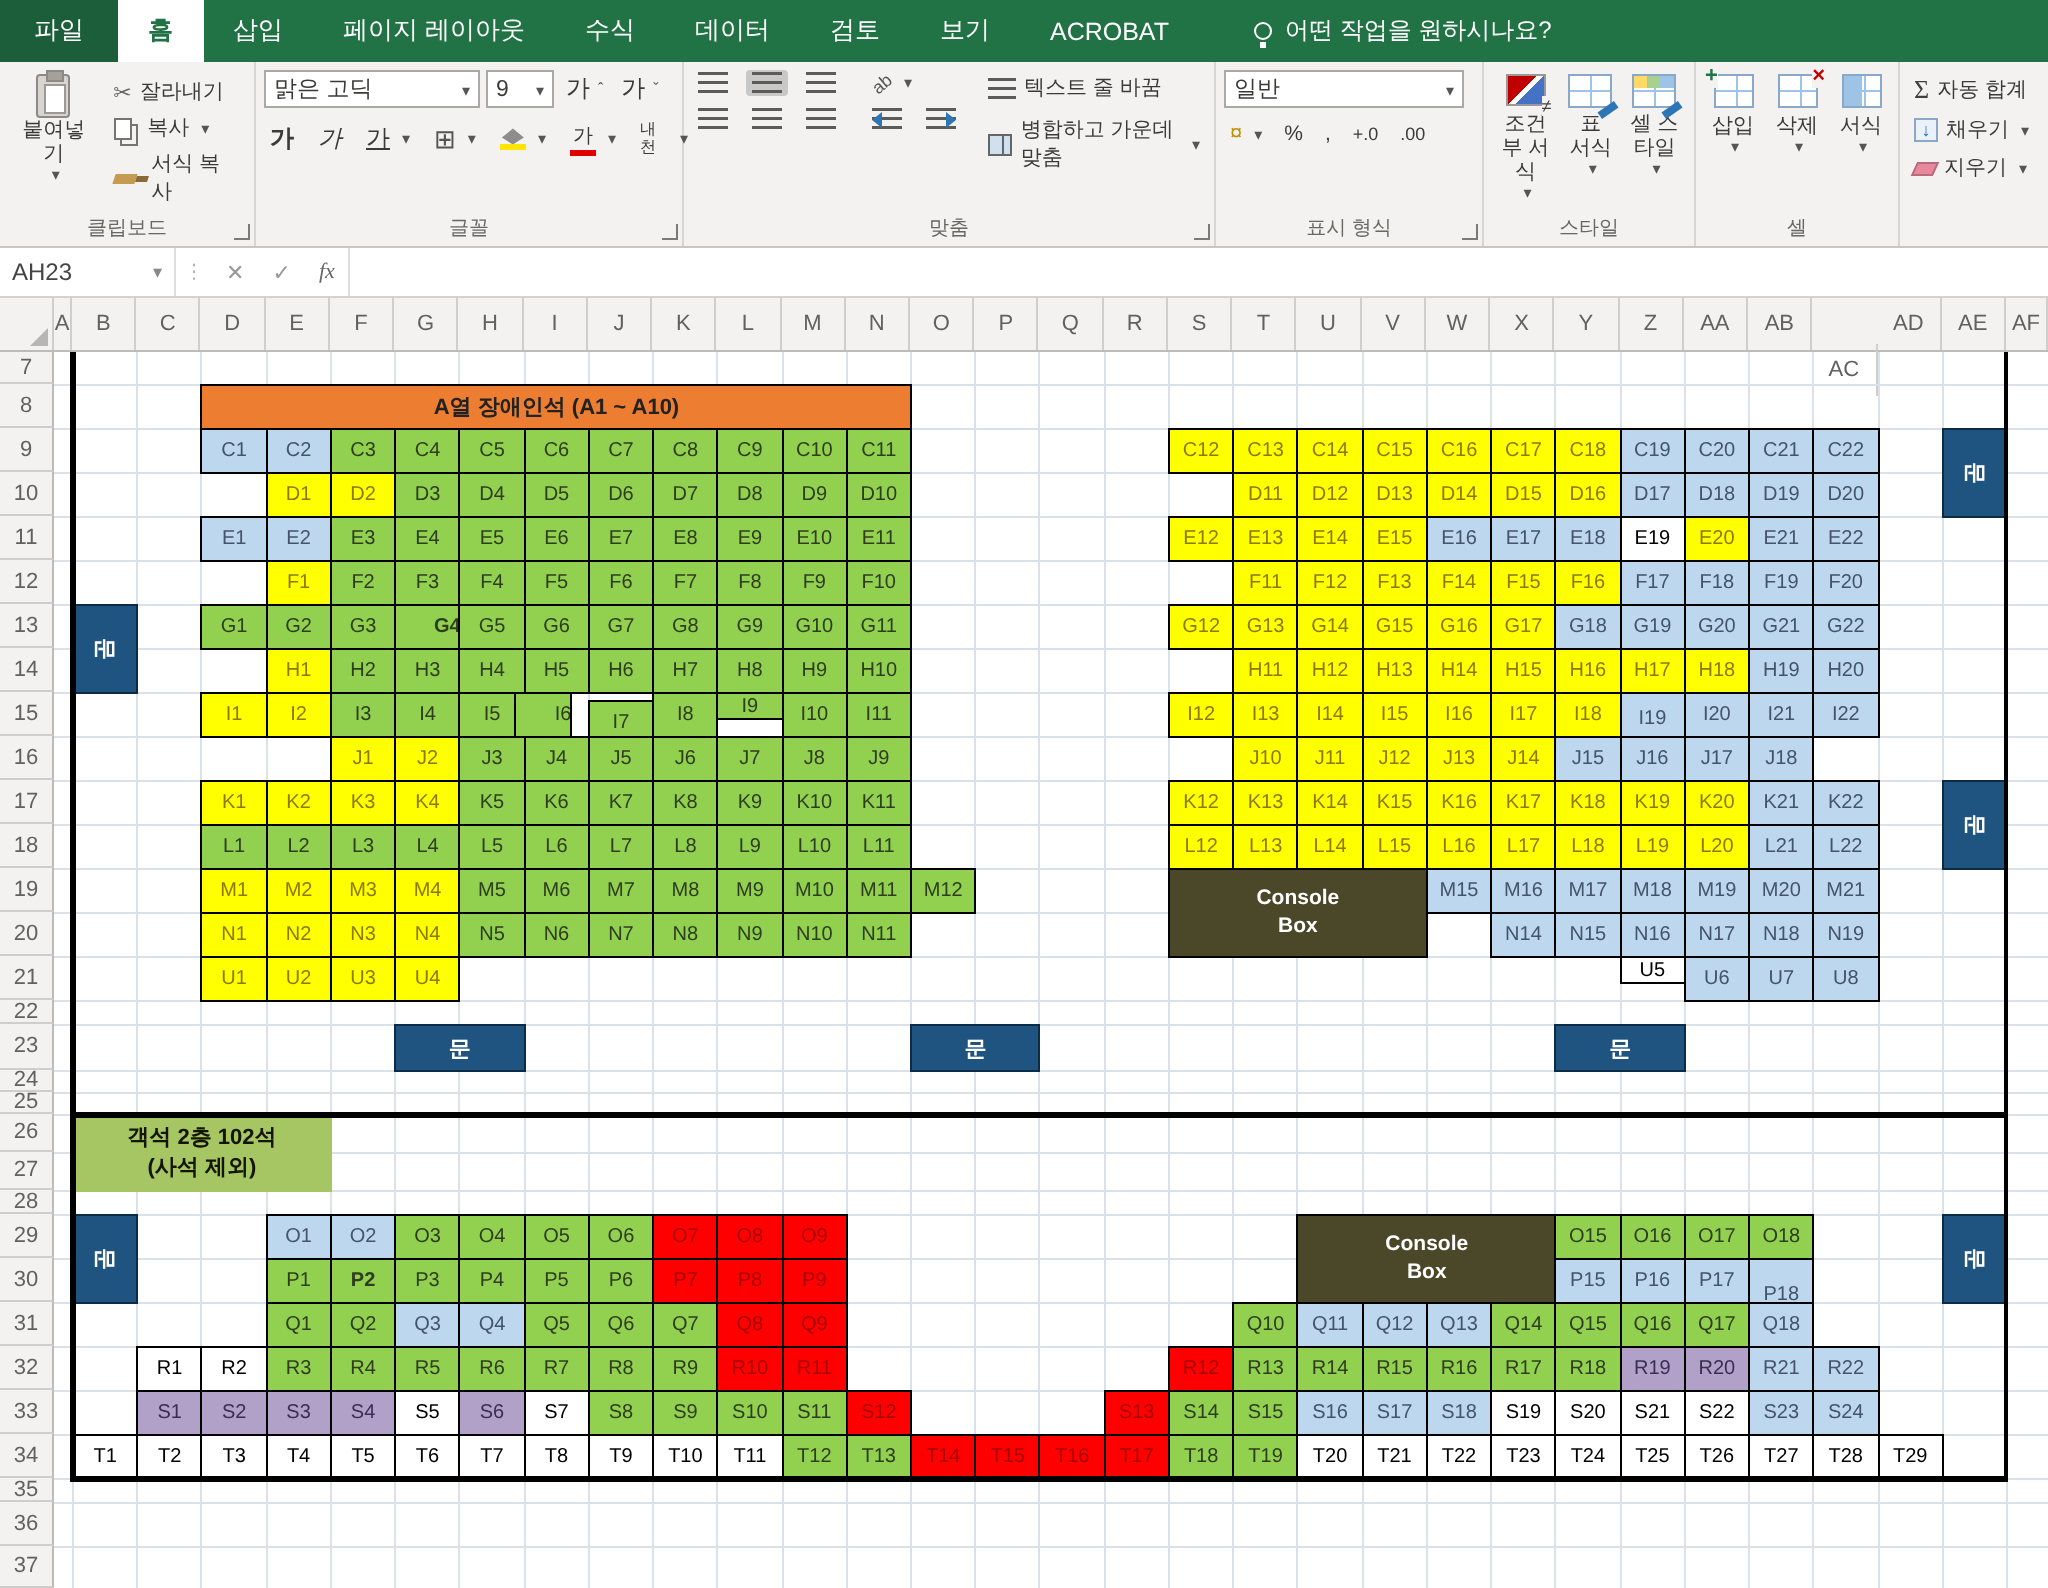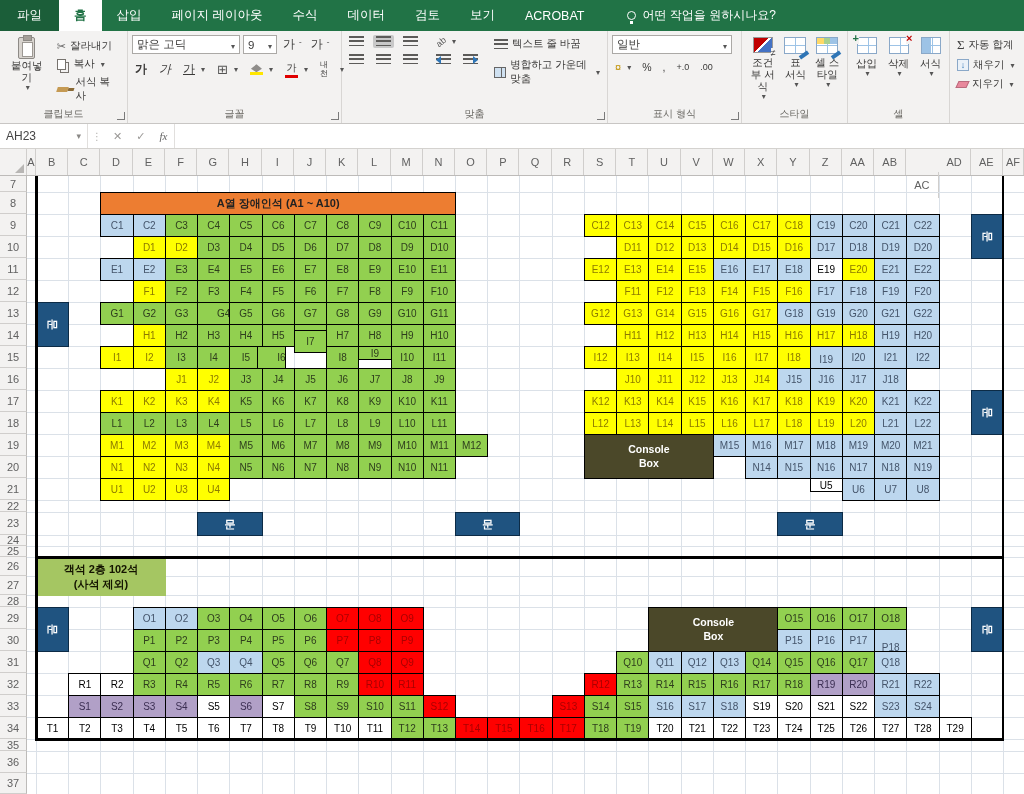--- a/index.html
+++ b/index.html
@@ -627,21 +627,21 @@
     <div class="seat st-y" style="left: 712.893px; top: 280px; width: 33.233px; height: 23px;">F14</div>
     <div class="seat st-y" style="left: 745.126px; top: 280px; width: 33.233px; height: 23px;">F15</div>
     <div class="seat st-y" style="left: 777.359px; top: 280px; width: 33.233px; height: 23px;">F16</div>
     <div class="seat st-b" style="left: 809.592px; top: 280px; width: 33.233px; height: 23px;">F17</div>
     <div class="seat st-b" style="left: 841.825px; top: 280px; width: 33.233px; height: 23px;">F18</div>
     <div class="seat st-b" style="left: 874.058px; top: 280px; width: 33.233px; height: 23px;">F19</div>
     <div class="seat st-b" style="left: 906.291px; top: 280px; width: 33.233px; height: 23px;">F20</div>
     <div class="seat st-g" style="left: 100.466px; top: 302px; width: 33.233px; height: 23px;">G1</div>
     <div class="seat st-g" style="left: 132.699px; top: 302px; width: 33.233px; height: 23px;">G2</div>
     <div class="seat st-g" style="left: 164.932px; top: 302px; width: 33.233px; height: 23px;">G3</div>
-    <div class="seat st-g" style="left: 197.165px; top: 302px; width: 53px; height: 23px;">G4</div>
+    <div class="seat st-g" style="left: 197.165px; top: 302px; width: 53px; height: 23px; font-weight: bold;">G4</div>
     <div class="seat st-g" style="left: 229.398px; top: 302px; width: 33.233px; height: 23px;">G5</div>
     <div class="seat st-g" style="left: 261.631px; top: 302px; width: 33.233px; height: 23px;">G6</div>
     <div class="seat st-g" style="left: 293.864px; top: 302px; width: 33.233px; height: 23px;">G7</div>
     <div class="seat st-g" style="left: 326.097px; top: 302px; width: 33.233px; height: 23px;">G8</div>
     <div class="seat st-g" style="left: 358.33px; top: 302px; width: 33.233px; height: 23px;">G9</div>
     <div class="seat st-g" style="left: 390.563px; top: 302px; width: 33.233px; height: 23px;">G10</div>
     <div class="seat st-g" style="left: 422.796px; top: 302px; width: 33.233px; height: 23px;">G11</div>
     <div class="seat st-y" style="left: 583.961px; top: 302px; width: 33.233px; height: 23px;">G12</div>
     <div class="seat st-y" style="left: 616.194px; top: 302px; width: 33.233px; height: 23px;">G13</div>
     <div class="seat st-y" style="left: 648.427px; top: 302px; width: 33.233px; height: 23px;">G14</div>
@@ -672,21 +672,21 @@
     <div class="seat st-y" style="left: 809.592px; top: 324px; width: 33.233px; height: 23px;">H17</div>
     <div class="seat st-y" style="left: 841.825px; top: 324px; width: 33.233px; height: 23px;">H18</div>
     <div class="seat st-b" style="left: 874.058px; top: 324px; width: 33.233px; height: 23px;">H19</div>
     <div class="seat st-b" style="left: 906.291px; top: 324px; width: 33.233px; height: 23px;">H20</div>
     <div class="seat st-y" style="left: 100.466px; top: 346px; width: 33.233px; height: 23px;">I1</div>
     <div class="seat st-y" style="left: 132.699px; top: 346px; width: 33.233px; height: 23px;">I2</div>
     <div class="seat st-g" style="left: 164.932px; top: 346px; width: 33.233px; height: 23px;">I3</div>
     <div class="seat st-g" style="left: 197.165px; top: 346px; width: 33.233px; height: 23px;">I4</div>
     <div class="seat st-g" style="left: 229.398px; top: 346px; width: 33.233px; height: 23px;">I5</div>
     <div class="seat st-g" style="left: 257px; top: 346px; width: 29px; height: 23px; padding-left: 20px;">I6</div>
-    <div class="seat st-g" style="left: 293.864px; top: 330px; width: 33.233px; height: 23px;">I7</div>
+    <div class="seat st-g" style="left: 293.864px; top: 350px; width: 33.233px; height: 23px;">I7</div>
     <div class="seat st-g" style="left: 326.097px; top: 346px; width: 33.233px; height: 23px;">I8</div>
     <div class="seat st-g" style="left: 358.33px; top: 346px; width: 33.233px; height: 14px;">I9</div>
     <div class="seat st-g" style="left: 390.563px; top: 346px; width: 33.233px; height: 23px;">I10</div>
     <div class="seat st-g" style="left: 422.796px; top: 346px; width: 33.233px; height: 23px;">I11</div>
     <div class="seat st-y" style="left: 583.961px; top: 346px; width: 33.233px; height: 23px;">I12</div>
     <div class="seat st-y" style="left: 616.194px; top: 346px; width: 33.233px; height: 23px;">I13</div>
     <div class="seat st-y" style="left: 648.427px; top: 346px; width: 33.233px; height: 23px;">I14</div>
     <div class="seat st-y" style="left: 680.66px; top: 346px; width: 33.233px; height: 23px;">I15</div>
     <div class="seat st-y" style="left: 712.893px; top: 346px; width: 33.233px; height: 23px;">I16</div>
     <div class="seat st-y" style="left: 745.126px; top: 346px; width: 33.233px; height: 23px;">I17</div>
@@ -808,21 +808,21 @@
     <div class="seat st-g" style="left: 261.631px; top: 607px; width: 33.233px; height: 23px;">O5</div>
     <div class="seat st-g" style="left: 293.864px; top: 607px; width: 33.233px; height: 23px;">O6</div>
     <div class="seat st-r" style="left: 326.097px; top: 607px; width: 33.233px; height: 23px;">O7</div>
     <div class="seat st-r" style="left: 358.33px; top: 607px; width: 33.233px; height: 23px;">O8</div>
     <div class="seat st-r" style="left: 390.563px; top: 607px; width: 33.233px; height: 23px;">O9</div>
     <div class="seat st-g" style="left: 777.359px; top: 607px; width: 33.233px; height: 23px;">O15</div>
     <div class="seat st-g" style="left: 809.592px; top: 607px; width: 33.233px; height: 23px;">O16</div>
     <div class="seat st-g" style="left: 841.825px; top: 607px; width: 33.233px; height: 23px;">O17</div>
     <div class="seat st-g" style="left: 874.058px; top: 607px; width: 33.233px; height: 23px;">O18</div>
     <div class="seat st-g" style="left: 132.699px; top: 629px; width: 33.233px; height: 23px;">P1</div>
-    <div class="seat st-g" style="left: 164.932px; top: 629px; width: 33.233px; height: 23px;">P2</div>
+    <div class="seat st-g" style="left: 164.932px; top: 629px; width: 33.233px; height: 23px; font-weight: bold;">P2</div>
     <div class="seat st-g" style="left: 197.165px; top: 629px; width: 33.233px; height: 23px;">P3</div>
     <div class="seat st-g" style="left: 229.398px; top: 629px; width: 33.233px; height: 23px;">P4</div>
     <div class="seat st-g" style="left: 261.631px; top: 629px; width: 33.233px; height: 23px;">P5</div>
     <div class="seat st-g" style="left: 293.864px; top: 629px; width: 33.233px; height: 23px;">P6</div>
     <div class="seat st-r" style="left: 326.097px; top: 629px; width: 33.233px; height: 23px;">P7</div>
     <div class="seat st-r" style="left: 358.33px; top: 629px; width: 33.233px; height: 23px;">P8</div>
     <div class="seat st-r" style="left: 390.563px; top: 629px; width: 33.233px; height: 23px;">P9</div>
     <div class="seat st-b" style="left: 777.359px; top: 629px; width: 33.233px; height: 23px;">P15</div>
     <div class="seat st-b" style="left: 809.592px; top: 629px; width: 33.233px; height: 23px;">P16</div>
     <div class="seat st-b" style="left: 841.825px; top: 629px; width: 33.233px; height: 23px;">P17</div>

